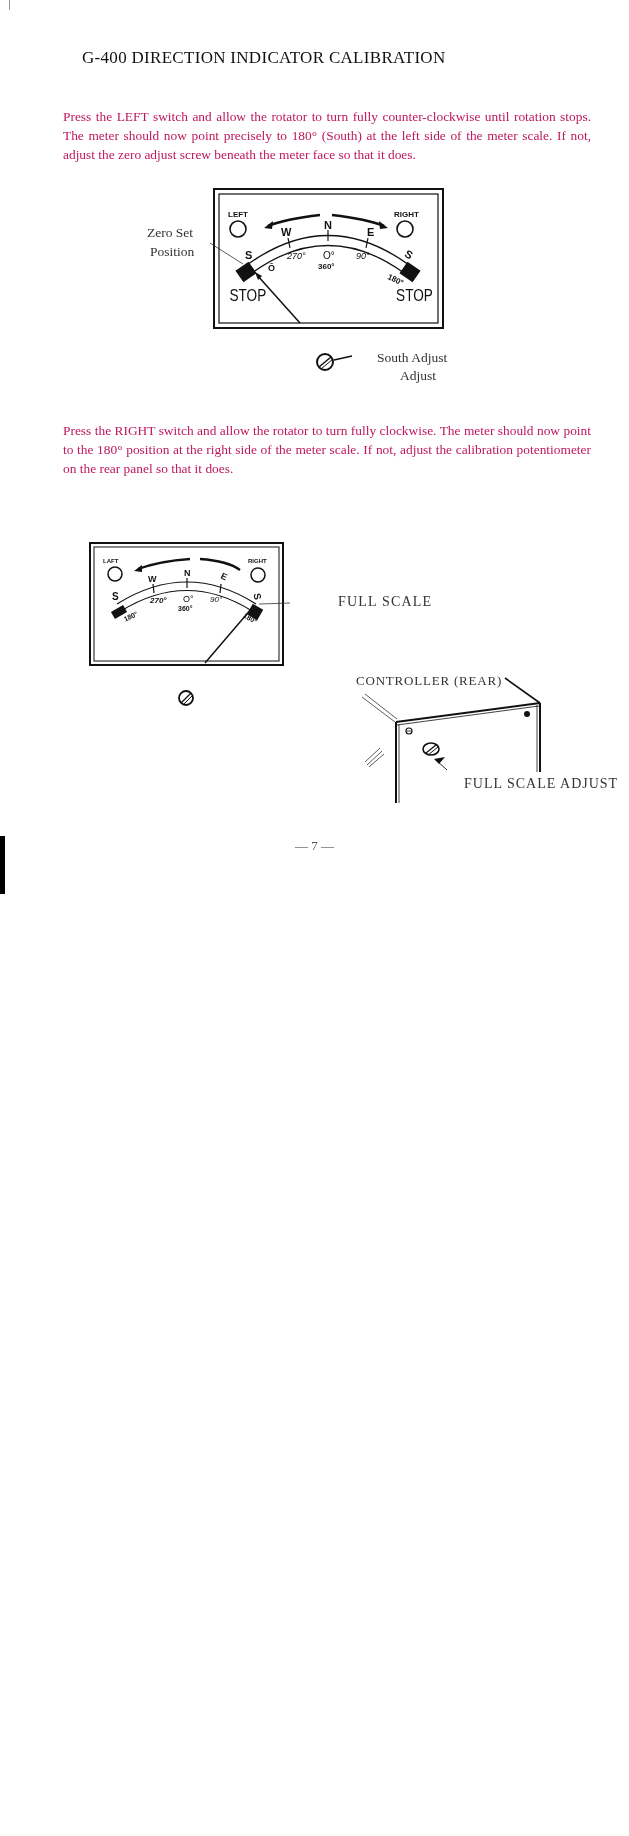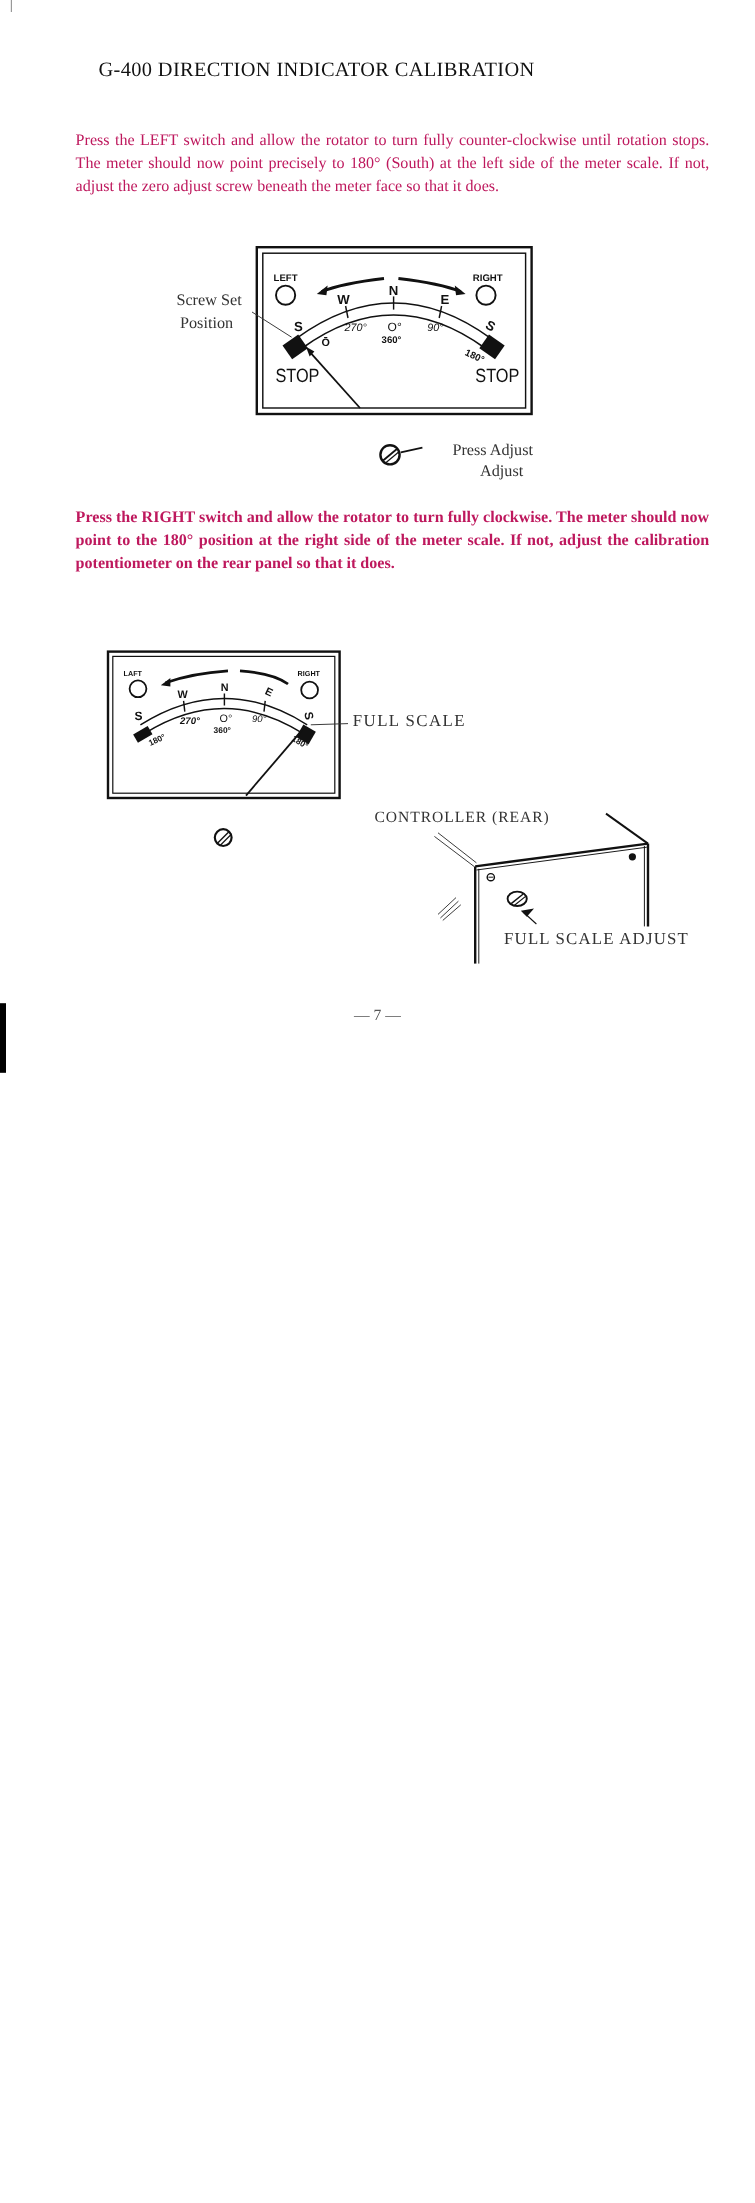--- a/index.html
+++ b/index.html
@@ -3,37 +3,37 @@
 <meta charset="utf-8">
 <style>
   html, body { margin:0; padding:0; background:#ffffff; }
   body { width:629px; height:1836px; position:relative; overflow:hidden; font-family:"DejaVu Serif", serif; color:#1a1a1a; }
   .abs { position:absolute; }
   .edge-mark { left:9px; top:0; width:1px; height:10px; background:#999; }
   .edge-bar { left:0; top:836px; width:5px; height:58px; background:#000; }
   .title { left:64px; top:48px; font-family:"Liberation Serif", serif; font-size:17px; letter-spacing:0.3px; color:#111; white-space:nowrap;margin-left:18px; }
   .para { font-family:"Liberation Serif", serif; font-size:13.4px; line-height:19px; color:#be185d; text-align:justify; text-align-last:left; }
   .p1 { left:63px; top:107px; width:528px; }
-  .p2 { left:63px; top:421px; width:528px;font-weight:bold; }
+  .p2 { left:63px; top:421px; width:528px; }
   .label { font-family:"Liberation Serif", serif; font-size:13.5px; color:#333; white-space:nowrap; }
-  .label-caps { font-family:"Liberation Serif", serif; font-size:14px; letter-spacing:1.2px; color:#333; white-space:nowrap; }
+  .label-caps { font-family:"Liberation Serif", serif; font-size:14px; letter-spacing:1.2px; color:#333; white-space:nowrap;margin-left:44px; }
   .page-num { left:0; width:629px; top:838px; text-align:center; font-family:"Liberation Serif", serif; font-size:13px; color:#555; }
   svg text { font-family:"Liberation Sans", sans-serif; }
 </style>
 </head>
 <body>
 
 <div class="abs edge-mark"></div>
 <div class="abs edge-bar"></div>
 
 <div class="abs title">G-400 DIRECTION INDICATOR CALIBRATION</div>
 
 <div class="abs para p1">Press the LEFT switch and allow the rotator to turn fully counter-clockwise until rotation stops. The meter should now point precisely to 180° (South) at the left side of the meter scale. If not, adjust the zero adjust screw beneath the meter face so that it does.</div>
 
-<div class="abs" style="left:0;top:195px;width:609px;height:215px;">
+<div class="abs" style="left:0;top:178px;width:609px;height:215px;">
   <svg width="629" height="215" viewBox="0 195 629 215">
 
     <rect x="214" y="206" width="229" height="139" fill="none" stroke="#111" stroke-width="2"></rect>
     <rect x="219" y="211" width="219" height="129" fill="none" stroke="#111" stroke-width="1.2"></rect>
 
     <text x="228" y="234" font-size="8" font-weight="bold" fill="#111">LEFT</text>
     <circle cx="238" cy="246" r="8" fill="none" stroke="#111" stroke-width="1.6"></circle>
     <text x="394" y="234" font-size="8" font-weight="bold" fill="#111">RIGHT</text>
     <circle cx="405" cy="246" r="8" fill="none" stroke="#111" stroke-width="1.6"></circle>
 
@@ -70,23 +70,23 @@
     <line x1="300" y1="340" x2="257" y2="292" stroke="#111" stroke-width="1.5"></line>
     <polygon points="255,289 262,293 258,297" fill="#111"></polygon>
 
     <line x1="210" y1="260" x2="243" y2="281" stroke="#333" stroke-width="0.8"></line>
 
     <circle cx="325" cy="379" r="8" fill="none" stroke="#111" stroke-width="2"></circle>
     <line x1="319" y1="384" x2="331" y2="374" stroke="#111" stroke-width="1.5"></line>
     <line x1="321" y1="386" x2="333" y2="376" stroke="#111" stroke-width="1"></line>
     <line x1="334" y1="377" x2="352" y2="373" stroke="#111" stroke-width="1.5"></line>
   </svg>
-  <div class="abs label" style="left:147px;top:47px;">Screw Set</div>
+  <div class="abs label" style="left:147px;top:47px;">Zero Set</div>
   <div class="abs label" style="left:150px;top:66px;font-family:Liberation Serif, serif;">Position</div>
-  <div class="abs label" style="left:377px;top:172px;">Press Adjust</div>
+  <div class="abs label" style="left:377px;top:172px;">South Adjust</div>
   <div class="abs label" style="left:400px;top:190px;">Adjust</div>
 </div>
 
 <div class="abs para p2">Press the RIGHT switch and allow the rotator to turn fully clockwise. The meter should now point to the 180° position at the right side of the meter scale. If not, adjust the calibration potentiometer on the rear panel so that it does.</div>
 
 <div class="abs" style="left:0;top:530px;width:629px;height:290px;">
   <svg width="629" height="290" viewBox="0 530 629 290">
 
     <rect x="90" y="543" width="193" height="122" fill="none" stroke="#111" stroke-width="2"></rect>
     <rect x="94" y="547" width="185" height="114" fill="none" stroke="#111" stroke-width="1"></rect>

